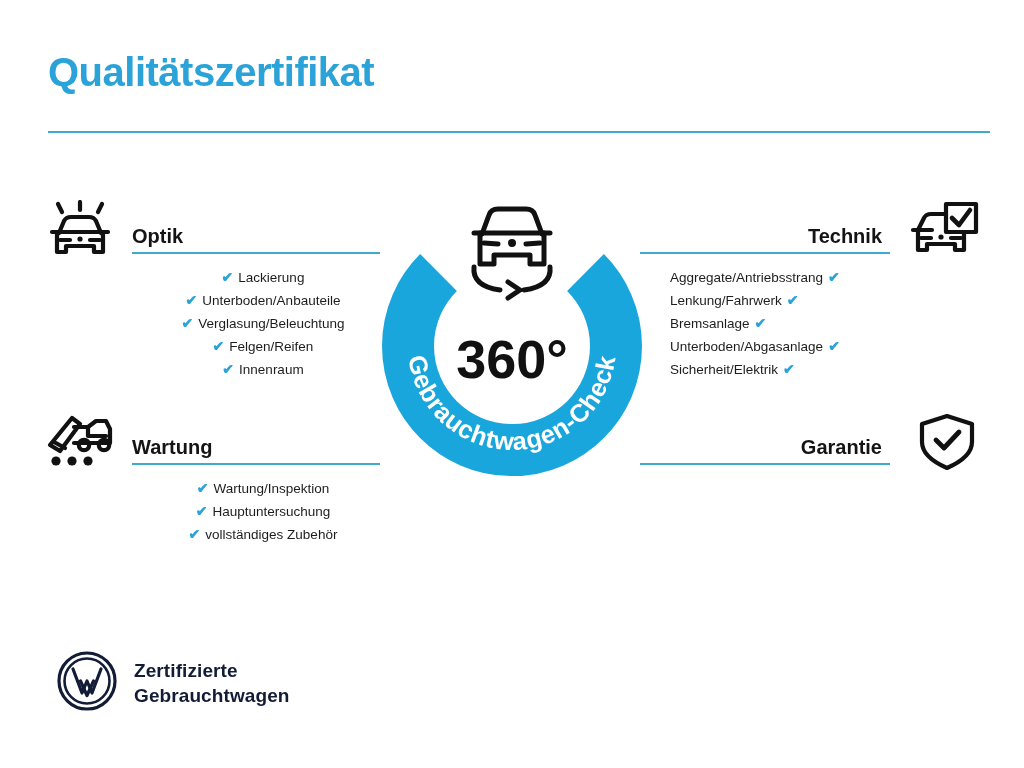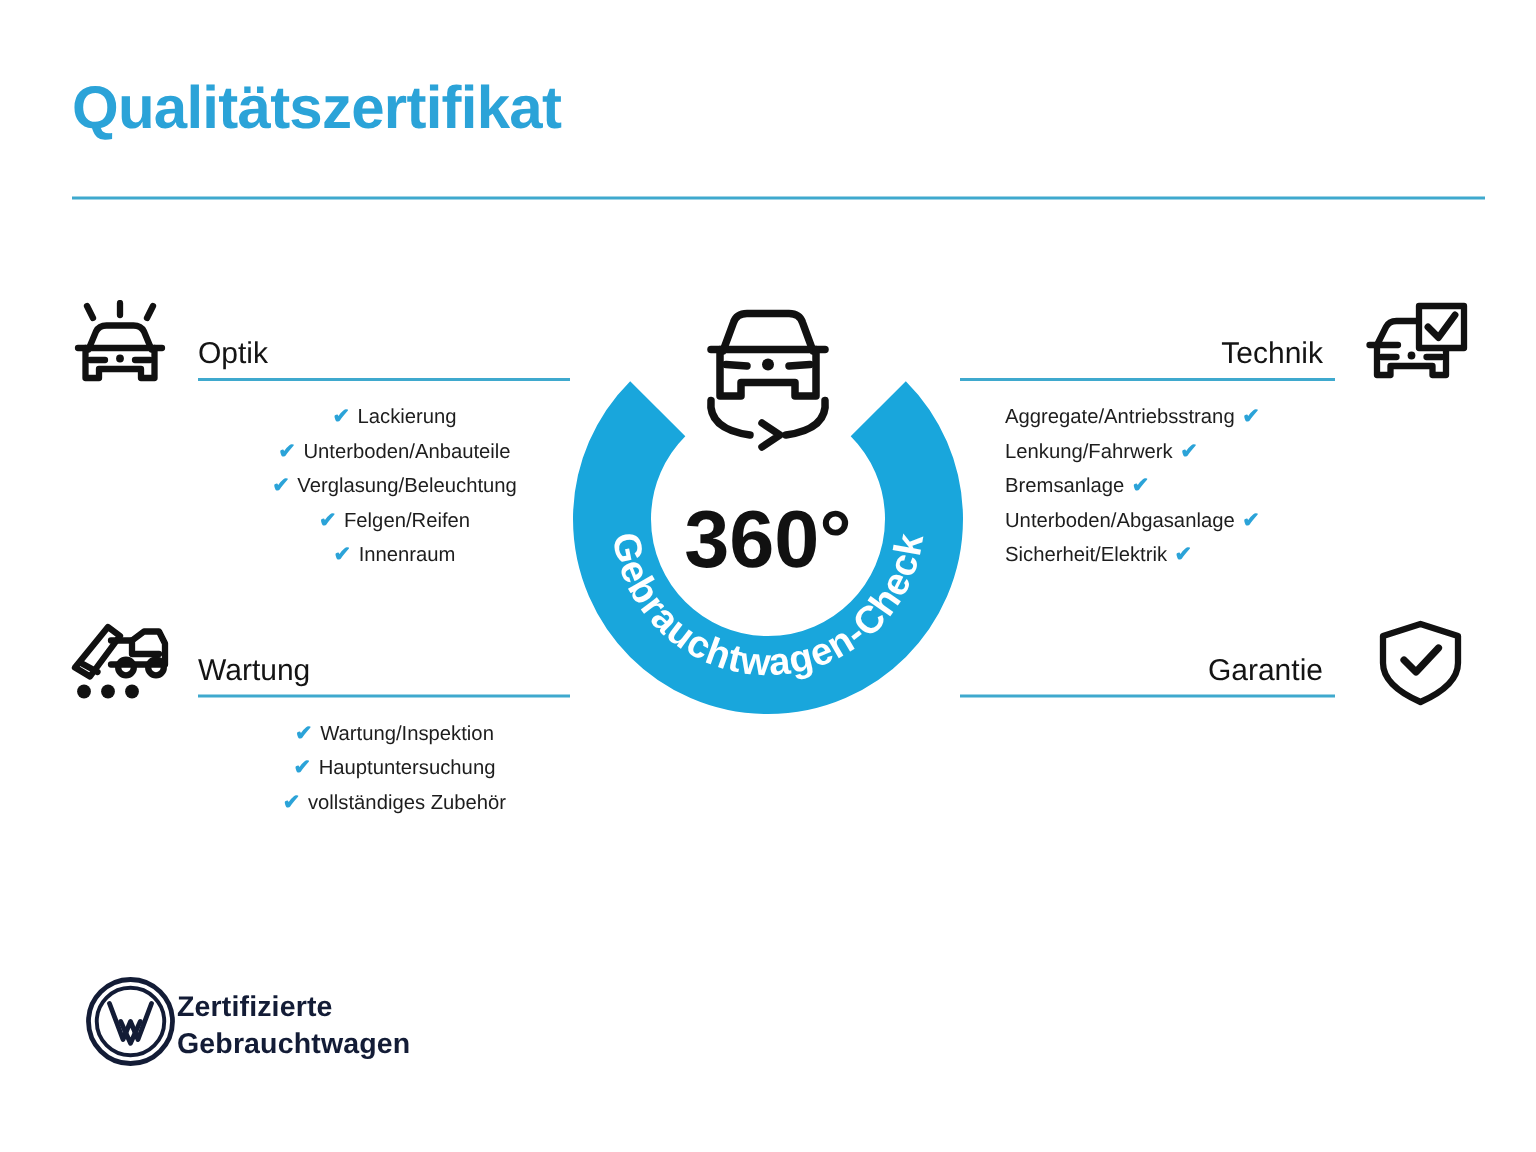--- a/index.html
+++ b/index.html
@@ -53,21 +53,21 @@
   .sec-garantie { left: 630px; top: 411px; width: 350px; }
 
   .sec-head {
     position: relative;
     height: 62px;
   }
   .sec-title {
     position: absolute;
     bottom: 14px;
     font-size: 20px;
-    font-weight: normal;
+    font-weight: bold;
     color: #141414;
     white-space: nowrap;
     margin-top: 32px;
   }
   .sec-underline {
     position: absolute;
     bottom: 8px;
     height: 2px;
     background: #3FA9CE;
   }
@@ -125,20 +125,21 @@
     height: 110px;
   }
 
   
   .vw {
     position: absolute;
     left: 56px;
     top: 650px;
     display: flex;
     align-items: center;
+    gap: 16px;
   }
   .vw-text {
     font-size: 19px;
     font-weight: bold;
     line-height: 25px;
     color: #131c36;
     letter-spacing: 0.1px;
   }
 </style>
 </head>

